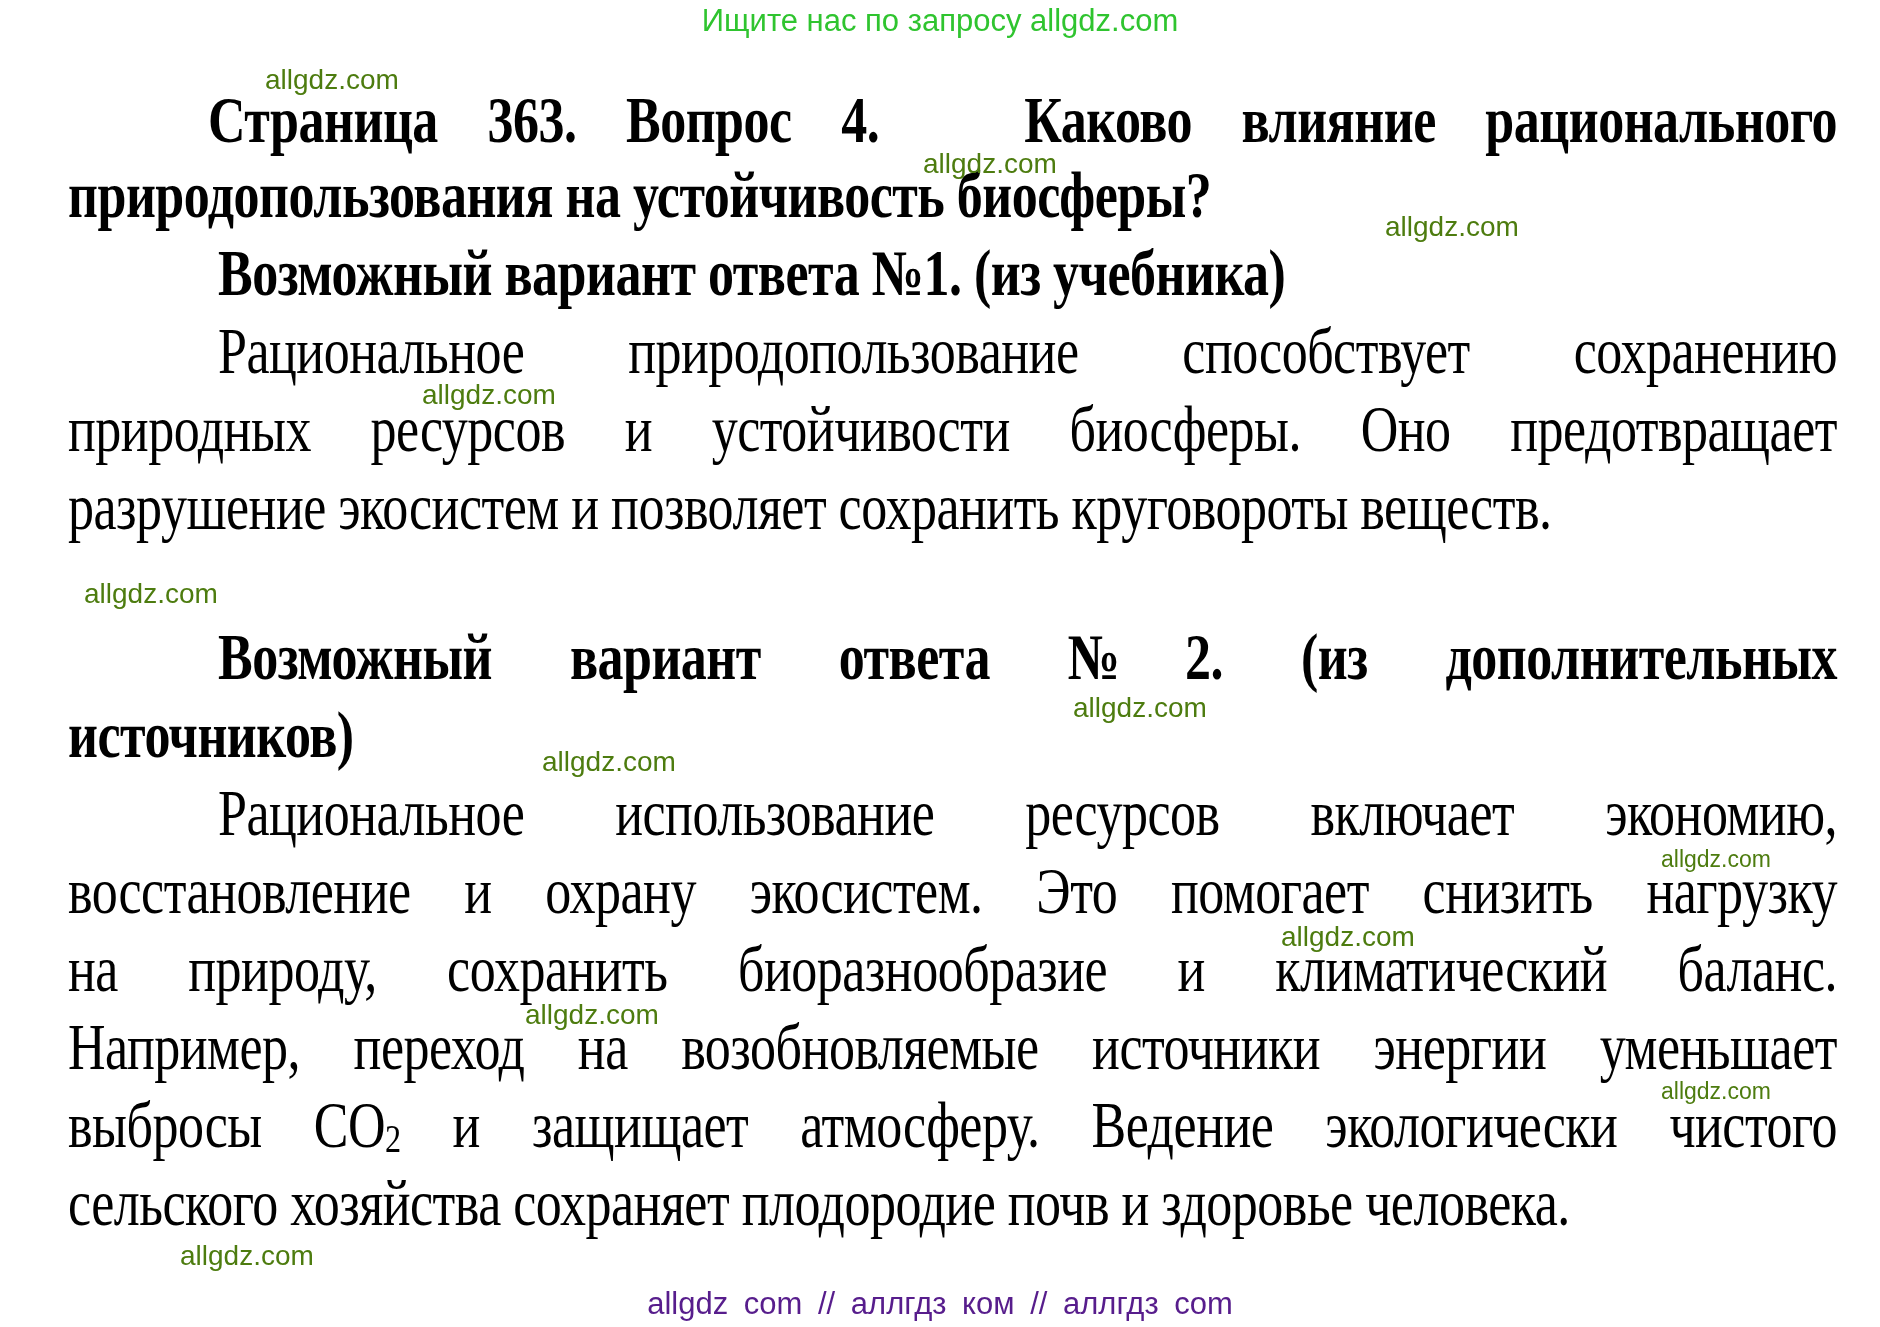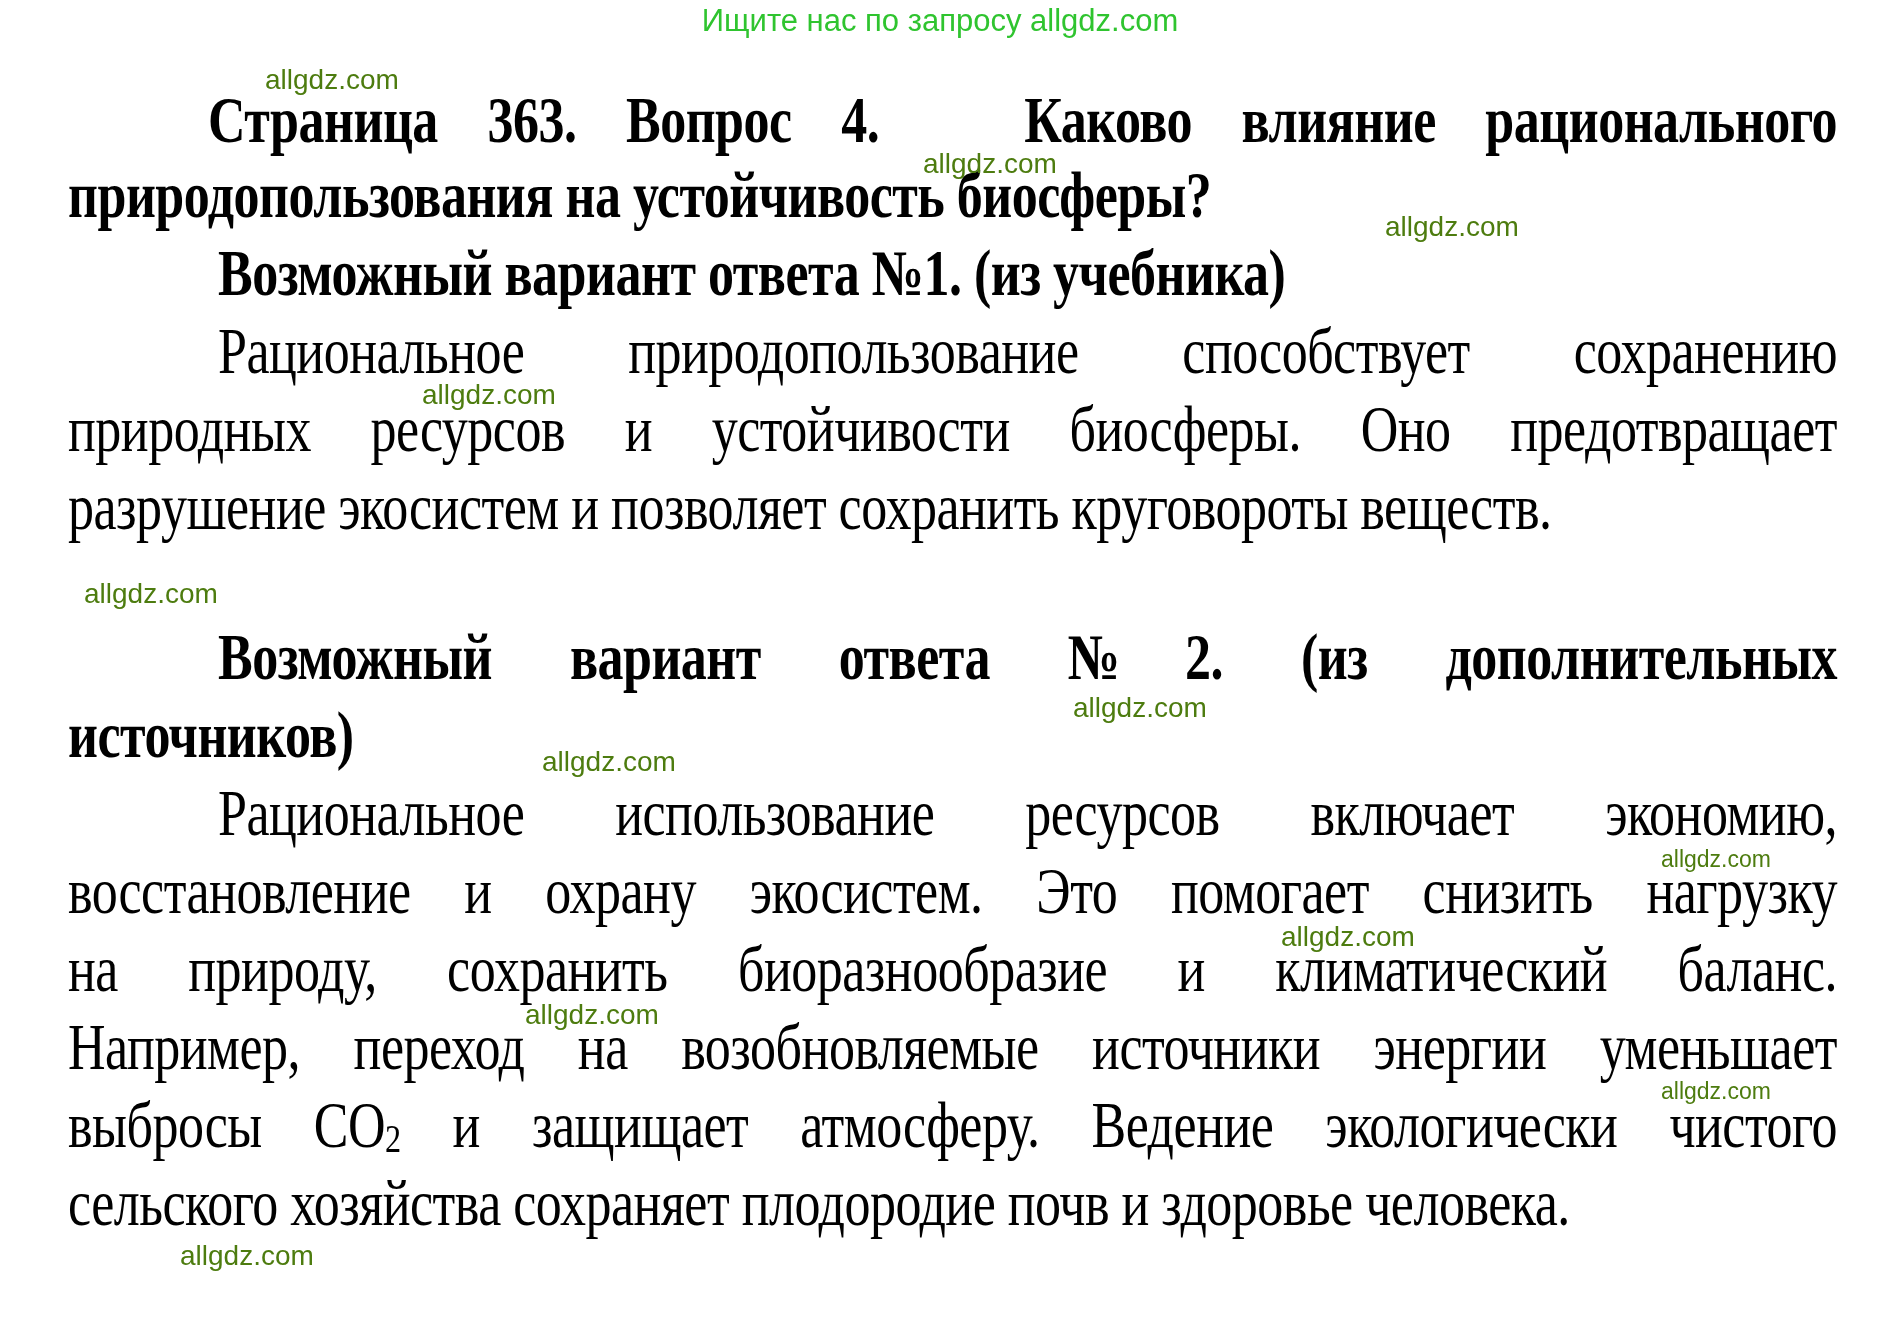--- a/index.html
+++ b/index.html
@@ -89,14 +89,15 @@
   <div class="wm" style="left:422px; top:379px">allgdz.com</div>
   <div class="wm" style="left:84px; top:578px">allgdz.com</div>
   <div class="wm" style="left:1073px; top:692px">allgdz.com</div>
   <div class="wm" style="left:542px; top:746px">allgdz.com</div>
   <div class="wm wm-small" style="left:1661px; top:846px">allgdz.com</div>
   <div class="wm" style="left:1281px; top:921px">allgdz.com</div>
   <div class="wm" style="left:525px; top:999px">allgdz.com</div>
   <div class="wm wm-small" style="left:1661px; top:1078px">allgdz.com</div>
   <div class="wm" style="left:180px; top:1240px">allgdz.com</div>
 
+  <div class="footer">allgdz com // аллгдз ком // аллгдз com</div>
 
 </div>
 
 </body></html>

